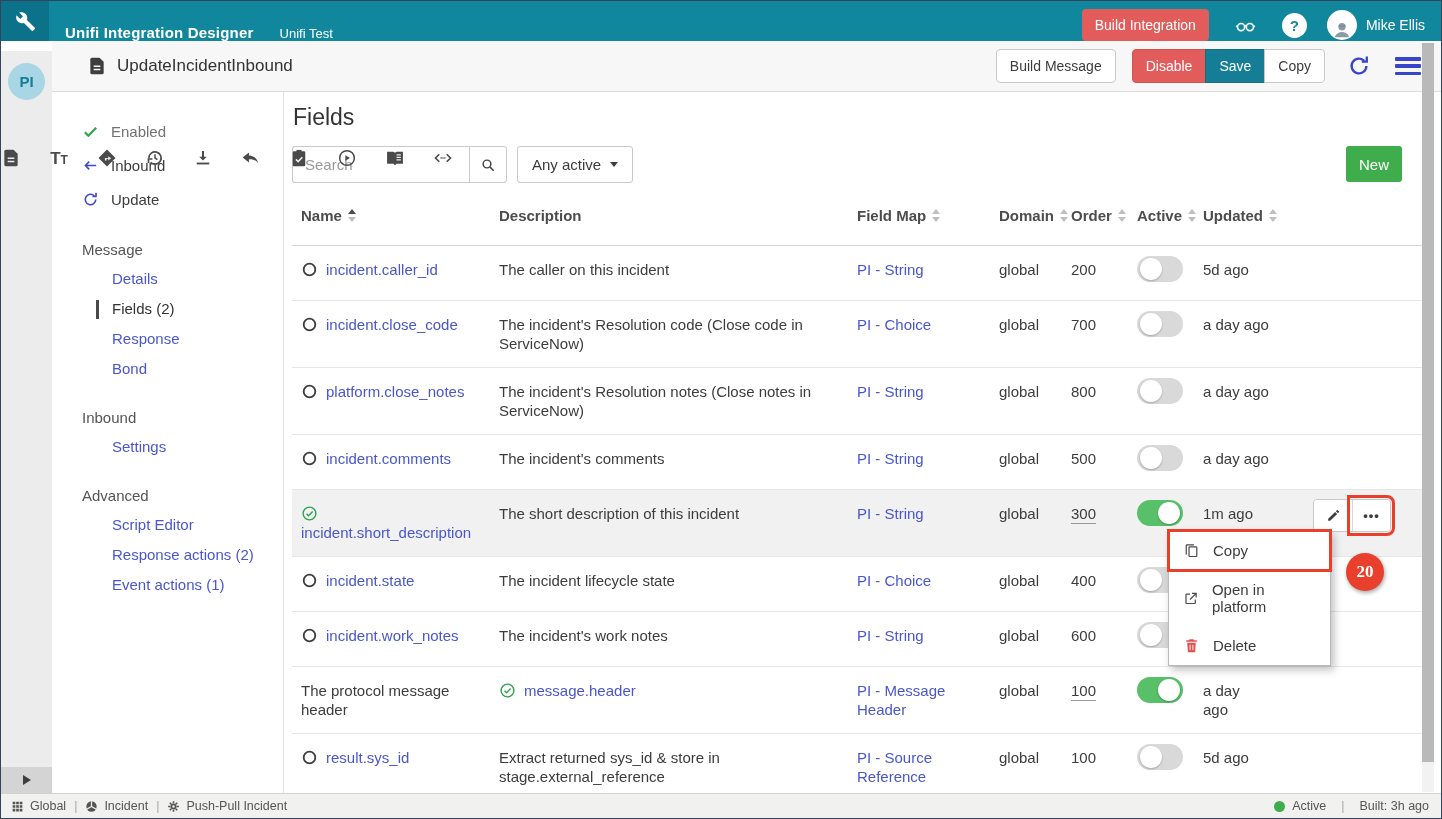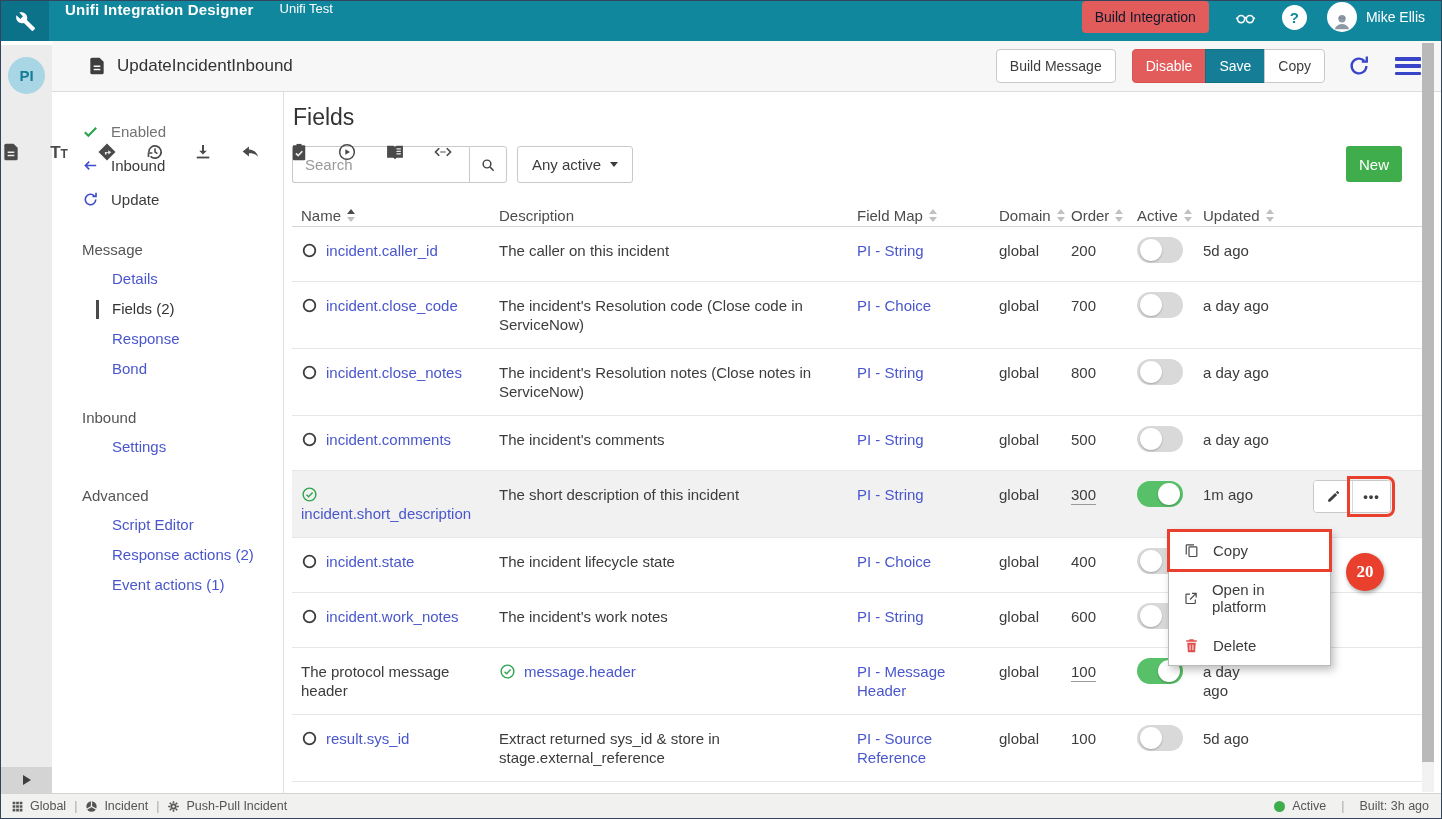--- a/index.html
+++ b/index.html
@@ -6,27 +6,27 @@
   html,body { width:1442px; height:819px; }
   body {
     font-family:"Liberation Sans", sans-serif;
     position:relative; overflow:hidden; background:#fff;
     border:1px solid #33455c; color:#3c3c3c;
   }
   .icon { display:inline-flex; align-items:center; justify-content:center; }
   .icon svg { width:100%; height:100%; display:block; }
 
   
-  #topbar { position:absolute; top:0; left:0; right:0; height:40px; background:#11879d; display:flex; align-items:flex-start; color:#fff; z-index:10; }
+  #topbar { position:absolute; top:0; left:0; right:0; height:40px; background:#11879d; display:flex; align-items:flex-end; color:#fff; z-index:10; }
   #wrench-box { width:48px; height:40px; background:#0c7289; display:flex; align-items:center; justify-content:center; }
   #wrench-box .icon { width:21px; height:21px; color:#fff; }
   #app-title { font-size:15px; font-weight:bold; margin-left:16px; letter-spacing:.2px; }
   #app-subtitle { font-size:13px; margin-left:26px; }
   #topbar-right { margin-left:auto; display:flex; align-items:center; gap:20px; padding-right:16px; }
-  #build-integration-btn { background:#e25c5c; color:#0f172a; border:none; border-radius:4px; font-size:14px; padding:8px 13px; font-family:inherit; cursor:pointer; }
+  #build-integration-btn { background:#e25c5c; color:#ffffff; border:none; border-radius:4px; font-size:14px; padding:8px 13px; font-family:inherit; cursor:pointer; }
   #glasses { width:33px; height:22px; color:#fff; }
   #help-circle { width:25px; height:25px; border-radius:50%; background:#fff; color:#11879d; font-weight:bold; font-size:15px; display:flex; align-items:center; justify-content:center; cursor:pointer; }
   #user-chip { display:flex; align-items:center; gap:9px; cursor:pointer; }
   #user-avatar { width:30px; height:30px; border-radius:50%; background:#fff; overflow:hidden; display:flex; align-items:flex-end; justify-content:center; }
   #user-avatar .icon { width:22px; height:22px; }
   #user-name { font-size:14px; }
 
   
   #dochdr { position:absolute; top:40px; left:51px; right:0; height:51px; background:#f7f7f7; border-bottom:1px solid #dcdcdc; display:flex; align-items:center; padding:0 20px 0 35px; z-index:6; }
   #doc-icon { width:20px; height:20px; margin-right:10px; }
@@ -37,21 +37,21 @@
   #btn-group .hbtn { border-radius:0; margin-left:-1px; }
   #btn-group .hbtn:first-child { border-radius:4px 0 0 4px; margin-left:0; }
   #btn-group .hbtn:last-child { border-radius:0 4px 4px 0; }
   .hbtn.danger { background:#e25c5c; border-color:#d85252; color:#fff; }
   .hbtn.primary { background:#157d95; border-color:#11707f; color:#fff; }
   #refresh-btn { width:24px; height:24px; color:#3845c8; background:none; border:none; margin:0 24px 0 22px; cursor:pointer; padding:0; }
   #hamburger { width:26px; height:18px; display:flex; flex-direction:column; justify-content:space-between; cursor:pointer; background:none; border:none; padding:0; }
   #hamburger span { display:block; height:3.5px; background:#3845c8; border-radius:1px; }
 
   
-  #rail { position:absolute; left:0; top:44px; bottom:25px; width:51px; background:#ececec; z-index:7; }
+  #rail { position:absolute; left:0; top:50px; bottom:25px; width:51px; background:#ececec; z-index:7; }
   #pi-avatar { position:absolute; top:12px; left:7px; width:37px; height:37px; border-radius:50%; background:#a9d6e5; color:#157d95; font-weight:bold; font-size:15px; display:flex; align-items:center; justify-content:center; }
   #rail-items { position:absolute; top:97px; left:0; right:0; display:flex; align-items:center; gap:28px; }
   .rail-item { width:22px; height:20px; color:#4a4a4a; cursor:pointer; display:flex; align-items:center; justify-content:center; }
   .rail-item .icon { width:20px; height:20px; }
   .tt-glyph { font-weight:bold; font-size:17px; color:#4a4a4a; line-height:1; }
   .tt-glyph small { font-size:12px; font-weight:bold; }
   #rail-expand { position:absolute; left:0; bottom:25px; width:51px; height:26px; background:#d4d4d4; display:flex; align-items:center; justify-content:center; cursor:pointer; z-index:8; }
   #rail-expand .tri-right { width:0; height:0; border-top:5px solid transparent; border-bottom:5px solid transparent; border-left:8px solid #3e3e3e; }
 
   
@@ -74,21 +74,21 @@
   #search-input::placeholder { color:#9a9a9a; }
   #search-btn { width:38px; height:37px; border:1px solid #c9c9c9; background:#fff; border-radius:0 3px 3px 0; display:flex; align-items:center; justify-content:center; cursor:pointer; }
   #search-btn .icon { width:16px; height:16px; color:#444; }
   #filter-btn { margin-left:10px; height:37px; border:1px solid #c9c9c9; background:#fff; border-radius:3px; padding:0 14px; font-size:15px; font-family:inherit; color:#3c3c3c; display:flex; align-items:center; gap:9px; cursor:pointer; }
   .caret-down { width:0; height:0; border-left:4.5px solid transparent; border-right:4.5px solid transparent; border-top:5.5px solid #3c3c3c; }
   #new-btn { position:absolute; right:25px; top:0; width:56px; height:36px; background:#3fad4c; color:#fff; border:none; border-radius:3px; font-size:15px; font-family:inherit; cursor:pointer; }
 
   
   #table { margin-top:15px; }
   .thead, .trow { display:grid; grid-template-columns:198px 358px 142px 72px 66px 66px 110px 1fr; padding:11px 0 11px 9px; font-size:15px; }
-  .thead { color:#4c4c4c; font-weight:normal; border-bottom:1px solid #d6d6d6; padding-top:9px; padding-bottom:2px; }
+  .thead { color:#4c4c4c; font-weight:bold; border-bottom:1px solid #d6d6d6; padding-top:9px; padding-bottom:21px; }
   .thead .cell { display:flex; align-items:center; }
   .trow { border-bottom:1px solid #e6e6e6; padding-top:14px; padding-bottom:14px; line-height:19px; }
   .trow.highlighted { background:#f1f1f1; }
   .cell { padding-right:10px; }
   .sorts { display:inline-flex; flex-direction:column; gap:2.5px; margin-left:6px; }
   .tri { width:0; height:0; border-left:4px solid transparent; border-right:4px solid transparent; }
   .tri.up { border-bottom:5px solid #c0c0c0; }
   .tri.down { border-top:5px solid #c0c0c0; }
   .tri.up.on { border-bottom-color:#4c4c4c; }
   a.tlink { color:#4956cc; text-decoration:none; cursor:pointer; }
@@ -419,21 +419,21 @@
           <div class="cell"><span>700</span></div>
           <div class="cell"><span class="toggle"><span class="knob"></span></span></div>
           <div class="cell"><span>a day ago</span></div>
           <div class="cell actions"></div>
         </div>
         <div class="trow">
           <div class="cell"><span class="icon row-icon" style="width: 17px; height: 17px;">
               <svg viewBox="0 0 24 24" fill="none" stroke="#3e3e3e" stroke-width="2.6">
                 <circle cx="12" cy="12" r="8.2"></circle>
               </svg>
-            </span><a class="tlink">incident.close_notes</a></div>
+            </span><a class="tlink">platform.close_notes</a></div>
           <div class="cell">The incident's Resolution notes (Close notes in ServiceNow)</div>
           <div class="cell"><a class="tlink">PI - String</a></div>
           <div class="cell">global</div>
           <div class="cell"><span>800</span></div>
           <div class="cell"><span class="toggle"><span class="knob"></span></span></div>
           <div class="cell"><span>a day ago</span></div>
           <div class="cell actions"></div>
         </div>
         <div class="trow">
           <div class="cell"><span class="icon row-icon" style="width: 17px; height: 17px;">

